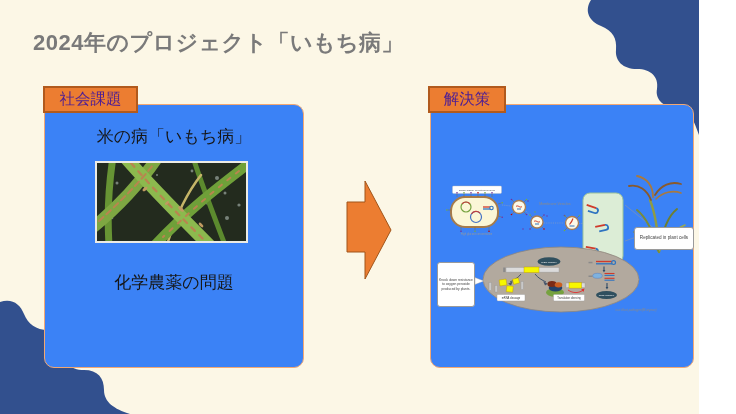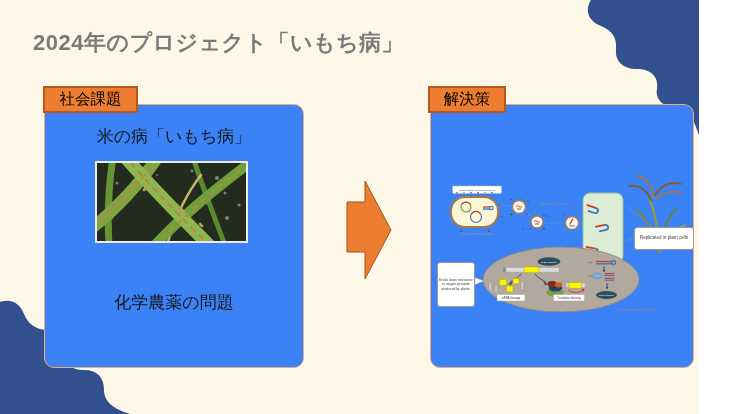--- a/index.html
+++ b/index.html
@@ -6,27 +6,27 @@
   body{font-family:"Liberation Sans","DejaVu Sans",sans-serif;}
   .slide{position:relative;width:699px;height:414px;background:#FCF7E6;overflow:hidden;}
   .blob{position:absolute;}
   .blob-tr{top:0;right:0;}
   .blob-bl{bottom:0;left:0;}
   .slide-title{position:absolute;left:33px;top:28px;font-size:22px;font-weight:bold;color:#7A7A7A;letter-spacing:.5px;}
   .card{position:absolute;background:#3b82f6;border:1.5px solid #F3A873;border-radius:10px;}
   .card-left{left:44px;top:104px;width:258px;height:262px;}
   .card-right{left:430px;top:104px;width:262px;height:262px;}
   .badge{position:absolute;top:86px;height:27px;background:#EC7D31;border:2px solid #B15A1D;
-         display:flex;align-items:center;justify-content:center;color:#000000;font-size:15.5px;z-index:3;box-sizing:border-box;}
+         display:flex;align-items:center;justify-content:center;color:#4c1d95;font-size:15.5px;z-index:3;box-sizing:border-box;}
   .badge-left{left:43px;width:95px;}
   .badge-right{left:428px;width:78px;}
   .card-heading{position:absolute;left:0;right:0;top:20px;text-align:center;font-size:17px;color:#161616;}
   .photo-frame{position:absolute;left:50px;top:56px;width:149px;height:78px;border:2px solid #ECEBE4;}
   .card-point{position:absolute;left:0;right:0;text-align:center;font-size:17px;color:#161616;}
-  .point-1{top:186px;}
+  .point-1{top:166px;}
   .point-2{top:206px;}
   .arrow-svg{position:absolute;left:344px;top:176px;}
   .diagram-svg{position:absolute;left:4px;top:61px;}
   .co{position:absolute;background:#fff;border:.5px solid #9a9a9a;border-radius:3px;color:#444;
       display:flex;align-items:center;justify-content:center;text-align:center;box-sizing:border-box;z-index:2;}
   .co-knockdown{left:6px;top:157px;width:38px;height:45px;font-size:3.3px;line-height:1.3;padding:1px;}
   .co-replicated{left:203px;top:122px;width:60px;height:23px;font-size:4.6px;line-height:1.35;padding:1px;}
 </style>
 </head>
 <body>

